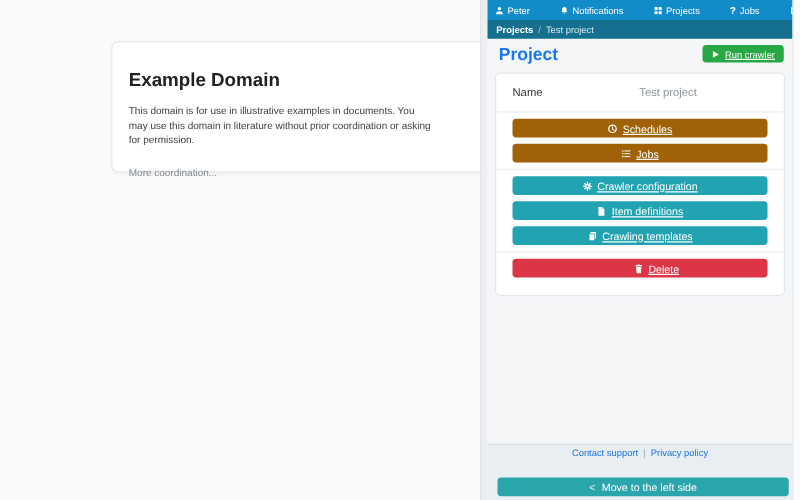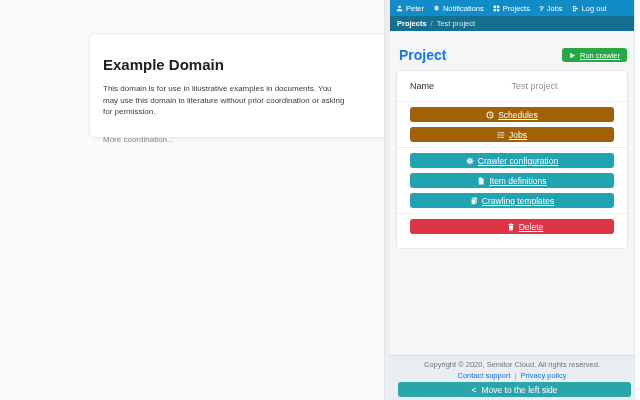--- a/index.html
+++ b/index.html
@@ -15,34 +15,34 @@
   .ed-card p{font-size:8px;line-height:1.45;color:#3c4043;margin:0 0 10px;width:243px;}
   .ed-link{font-size:8px;color:#82878d;text-decoration:none;cursor:pointer;}
 
   .page-scrollbar{position:absolute;left:384px;top:0;width:6px;height:400px;
     background:#eceef0;border-left:1px solid #e2e4e7;box-sizing:border-box;}
 
   
   .panel{position:absolute;left:390px;top:0;width:250px;height:400px;background:#f4f6f8;}
 
   .nav{height:16px;background:#128bc9;display:flex;align-items:center;
-    padding:0 6px;gap:9px;color:#fff;font-size:7.5px;}
+    padding:0 6px;gap:24px;color:#fff;font-size:7.5px;}
   .nav-item{display:flex;align-items:center;gap:3px;cursor:pointer;white-space:nowrap;}
   .nicon svg{width:7px;height:7px;display:block;fill:#fff;}
   .help-q{font-weight:bold;font-size:8px;}
 
   .breadcrumb-bar{height:15px;background:#15708f;display:flex;align-items:center;
     padding:0 7px;gap:4px;font-size:7.5px;}
   .bc-root{color:#fff;font-weight:bold;cursor:pointer;}
   .bc-sep{color:#a9c9d6;}
   .bc-cur{color:#d7e7ee;}
 
   .content{position:absolute;top:31px;left:0;right:6px;bottom:45px;}
   .content-header{display:flex;align-items:center;justify-content:space-between;
-    padding:16px 7px 5px 9px;gap:48px;}
+    padding:4px 7px 5px 9px;gap:48px;}
   .title{font-size:14px;font-weight:bold;color:#1778f2;}
 
   .btn{display:flex;align-items:center;justify-content:center;gap:4px;border:none;
     color:#fff;cursor:pointer;font-family:inherit;border-radius:3px;text-decoration:underline;}
   .bicon svg{width:8px;height:8px;display:block;fill:currentColor;}
   .run-btn{background:#28a745;height:14px;font-size:7.5px;padding:0 7px;}
   .run-btn .bicon svg{width:7px;height:7px;}
 
   .card{margin:2px 6px 0 6px;background:#fff;border:1px solid #e4e7ea;border-radius:4px;
     padding:5px 13px 9px;}
@@ -220,21 +220,20 @@
                 <path d="M6.5 1h3l.5 1H13v1.8H3V2h3z"></path>
                 <path d="M3.8 4.8h8.4L11.5 15h-7z"></path>
               </svg>
           </span>
           <span>Delete</span>
         </button>
       </div>
     </div>
 
     <div class="footer">
-      <div class="copyright">Copyright © 2020, Semitor Cloud. All rights reserved.</div>
       <div class="footer-links">
         <a>Contact support</a>
         <span class="sep">|</span>
         <a>Privacy policy</a>
       </div>
       <button class="move-btn">
         <span>&lt;</span>
         <span>Move to the left side</span>
       </button>
     </div>

